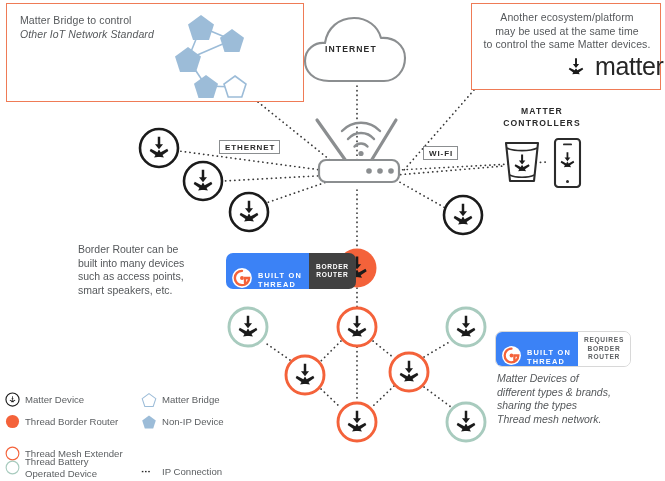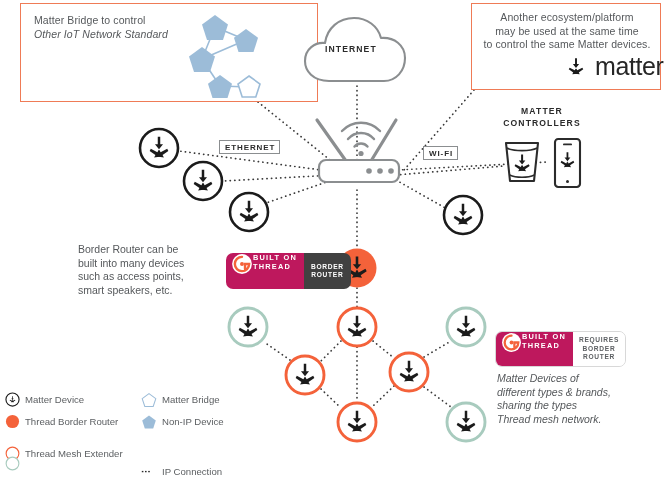--- a/index.html
+++ b/index.html
@@ -26,21 +26,21 @@
 
   
   .heading{position:absolute;font-size:8.6px;font-weight:bold;letter-spacing:1.1px;
            color:#2b2b2b;text-align:center;line-height:11.5px;}
 
   
   .cloudword{position:absolute;font-size:8.6px;font-weight:bold;letter-spacing:1.1px;color:#2b2b2b;}
 
   
   .badge{position:absolute;display:flex;align-items:stretch;border-radius:7px;overflow:hidden;}
-  .badge .bt-left{background:#be185d;display:flex;align-items:flex-start;padding:0 7px 0 5px;}
+  .badge .bt-left{background:#3b82f6;display:flex;align-items:flex-end;padding:0 7px 0 5px;gap:5px;}
   .badge .bt-right{background:#414141;display:flex;align-items:center;justify-content:center;padding:0 7px;}
   .badge .bt-right-w{background:#fff;display:flex;align-items:center;justify-content:center;padding:0 6px;}
   .bt-words{display:flex;flex-direction:column;justify-content:center;}
   .bt-words span{font-size:7.4px;font-weight:bold;letter-spacing:1.2px;color:#fff;line-height:9.2px;}
   .bt-rwords{display:flex;flex-direction:column;justify-content:center;text-align:center;}
   .bt-rwords span{font-size:6.6px;font-weight:bold;letter-spacing:.7px;color:#fff;line-height:8.4px;}
   .bt-rwords-dark span{color:#5d6063;}
   .badge-outline{border:1px solid #d8d8d8;}
 
   
@@ -83,21 +83,21 @@
       <path d="M373,341 L394,358"></path>
       <path d="M357,347 L357,402"></path>
       <path d="M321,389 L341,408"></path>
       <path d="M394,386 L373,406"></path>
       <path d="M290,360 L264,342"></path>
       <path d="M424,357 L451,341"></path>
       <path d="M424,387 L451,407"></path>
     </g>
   </svg>
 
-  <div class="callout" style="left:20px;top:3px;width:298px;height:99px;">
+  <div class="callout" style="left:6px;top:3px;width:298px;height:99px;">
     <div class="abs callout-text" style="left:13px;top:10px;width:155px;">
       <div>Matter Bridge to control</div>
       <div class="ital">Other IoT Network Standard</div>
     </div>
 
     <svg class="abs" style="left:163px;top:3px;" width="88" height="95" viewBox="0 0 88 95">
       <g stroke="#9cbcd8" stroke-width="1.6" fill="none">
         <line x1="31" y1="20" x2="18" y2="52"></line>
         <line x1="31" y1="20" x2="62" y2="33"></line>
         <line x1="18" y1="52" x2="62" y2="33"></line>
@@ -367,20 +367,24 @@
       </span>
       <span class="lg-label">Thread Mesh Extender</span>
     </div>
 
     <div class="lg-row" style="left:0px;top:64px;">
       <span class="sw">
         <svg width="15" height="15" viewBox="0 0 40 40">
             <circle cx="20" cy="20" r="17" fill="#fff" stroke="#a8cbbe" stroke-width="3"></circle>
           </svg>
       </span>
+      <span class="lg-label">
+        <span style="display:block">Thread Battery</span>
+        <span style="display:block">Operated Device</span>
+      </span>
     </div>
 
     <div class="lg-row" style="left:136px;top:0px;">
       <span class="sw">
         <svg width="16" height="16" viewBox="0 0 40 40">
           <polygon points="20,4 37,16.5 30.5,36 9.5,36 3,16.5" fill="#fff" stroke="#9cbcd8" stroke-width="2.6"></polygon>
         </svg>
       </span>
       <span class="lg-label">Matter Bridge</span>
     </div>

